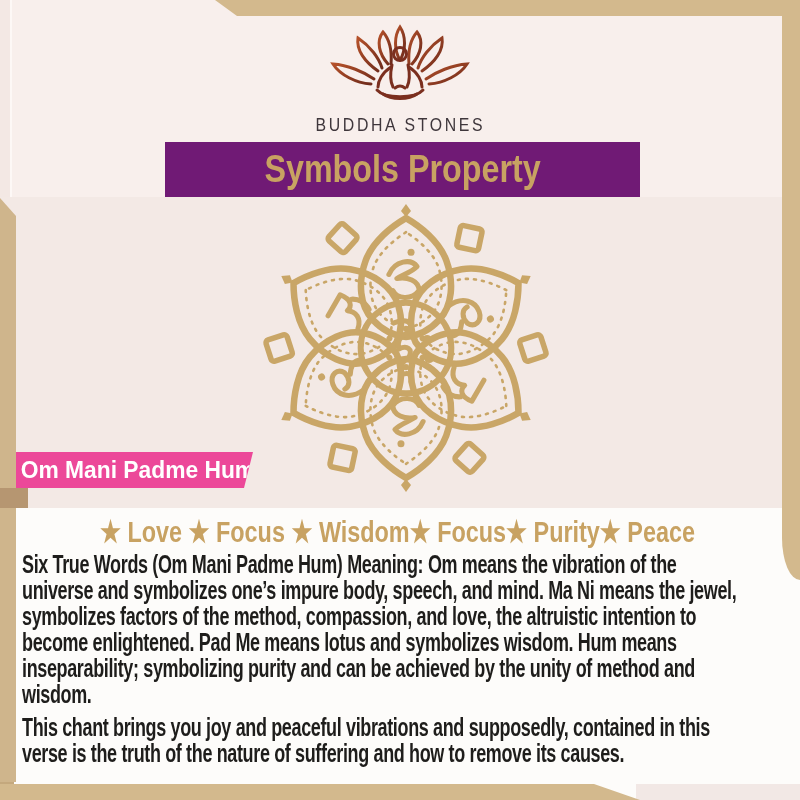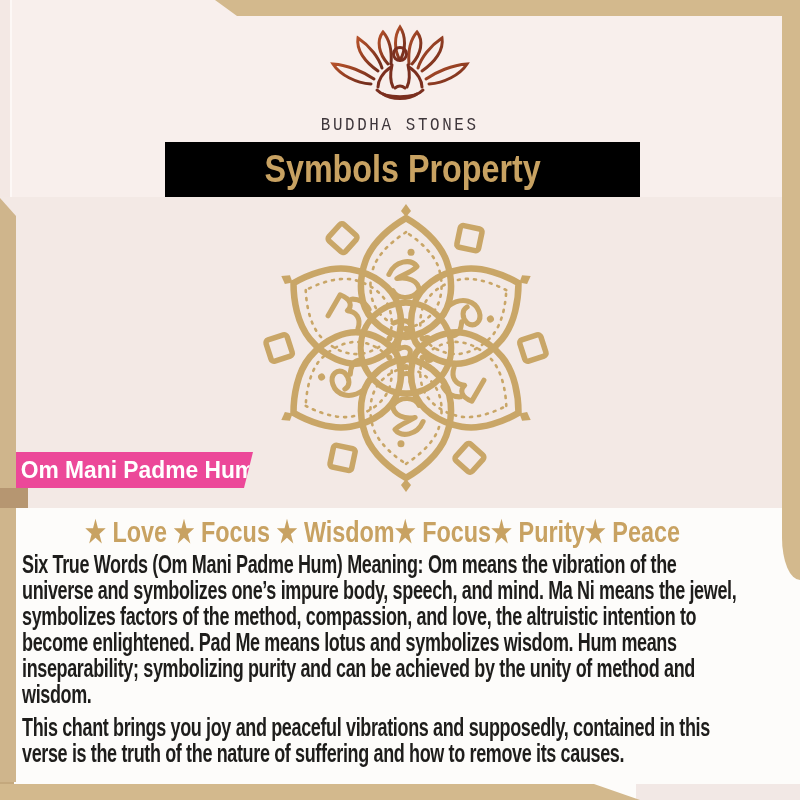--- a/index.html
+++ b/index.html
@@ -20,40 +20,40 @@
   .strip-left-tan{position:absolute;left:0;top:198px;width:16px;height:584px;background:#cfb58c;
                   clip-path:polygon(0 0,100% 18px,100% 100%,0 100%);}
   .sq-dark1{position:absolute;left:0;top:488px;width:28px;height:20px;background:#b69671;}
   .sq-dark2{position:absolute;left:0;top:782px;width:14px;height:18px;background:#c4a87d;}
   .band-bottom{position:absolute;left:0;top:784px;width:640px;height:16px;background:#d3b98d;
                clip-path:polygon(0 0,594px 0,100% 100%,0 100%);}
 
   
   .logo{position:absolute;left:325px;top:24px;width:150px;height:92px;}
   .brand{position:absolute;left:0;top:115px;width:800px;text-align:center;
-         font-family:Liberation Mono, monospace;font-size:18px;letter-spacing:3px;
+         font-family:Liberation Sans, sans-serif;font-size:18px;letter-spacing:3px;
          color:#3e363b;}
   .brand span{display:inline-block;transform:scaleX(.88);transform-origin:center;white-space:nowrap;}
-  .title-box{position:absolute;left:165px;top:142px;width:475px;height:55px;background:#000000;
+  .title-box{position:absolute;left:165px;top:142px;width:475px;height:55px;background:#701a75;
              display:flex;align-items:center;justify-content:center;}
   .title-box span{display:inline-block;font-size:38px;font-weight:700;color:#c8a262;
                   transform:scaleX(.85);white-space:nowrap;}
 
   
   .mandala{position:absolute;left:260px;top:202px;width:292px;height:292px;}
 
   
   .badge{position:absolute;left:16px;top:452px;width:237px;height:36px;background:#ec4899;
          clip-path:polygon(0 0,100% 0,calc(100% - 9px) 100%,0 100%);
          display:flex;align-items:center;}
   .badge span{display:inline-block;padding-left:5px;font-size:24px;font-weight:700;color:#ffffff;
               transform:scaleX(.95);transform-origin:left center;white-space:nowrap;}
 
   
-  .stars{position:absolute;left:1px;top:514px;width:696px;text-align:left;}
+  .stars{position:absolute;left:16px;top:514px;width:696px;text-align:left;}
   .stars span{display:inline-block;font-size:30px;font-weight:700;color:#c8a262;
               transform:scaleX(.78);transform-origin:center;white-space:nowrap;}
 
   
   .bodytext{position:absolute;left:22px;top:551px;width:1400px;
             transform:scaleX(.72);transform-origin:top left;}
   .bodytext .ln{font-size:25px;line-height:26px;font-weight:700;color:#1e1d1b;
                 letter-spacing:-0.5px;white-space:nowrap;}
   .bodytext .para2{margin-top:7px;}
 </style>

